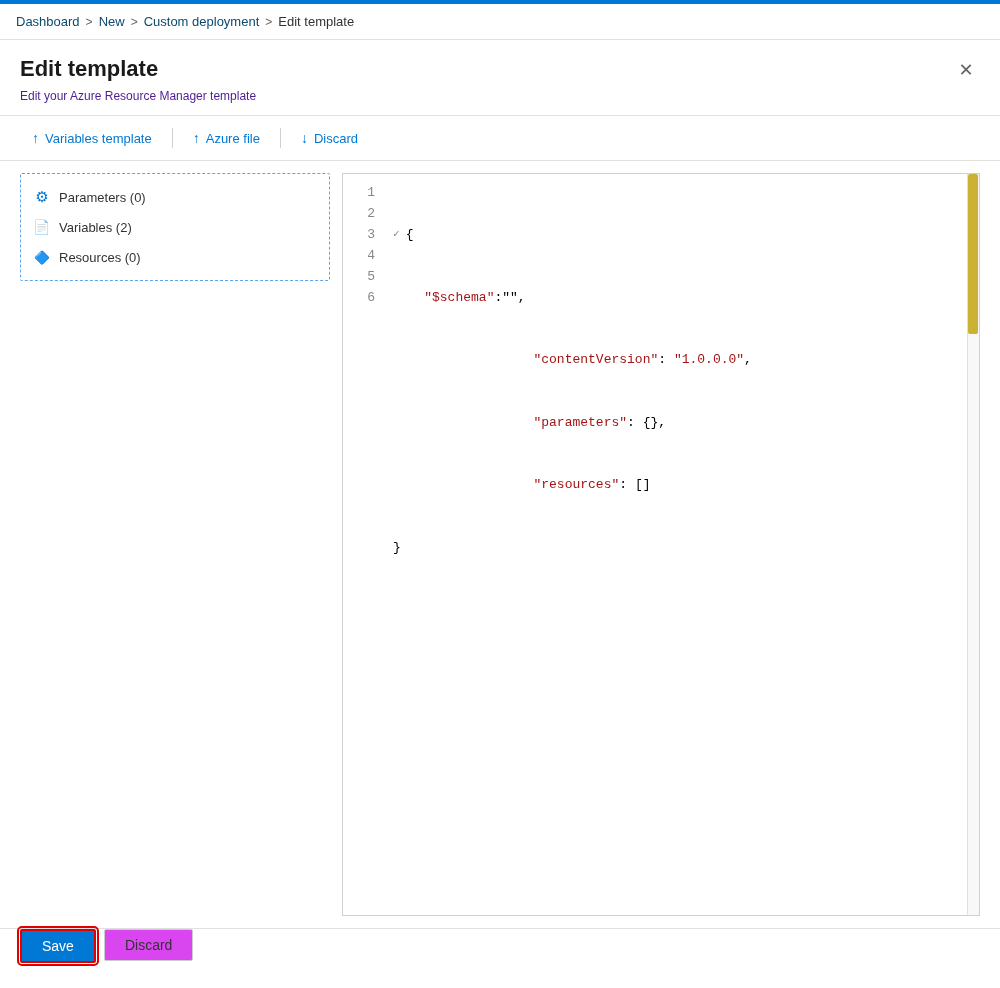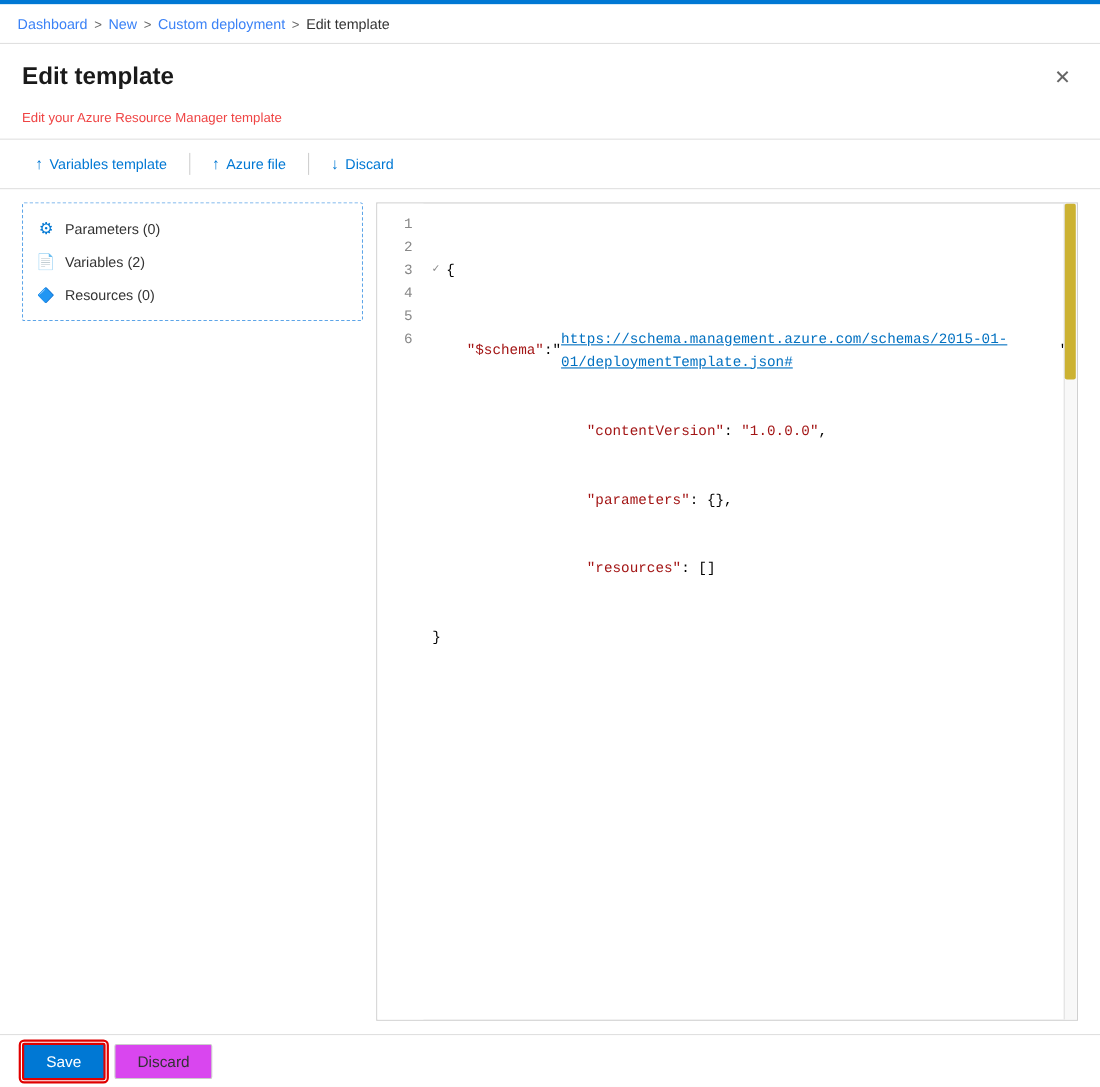--- a/index.html
+++ b/index.html
@@ -29,21 +29,21 @@
       align-items: center;
       padding: 0 16px;
     }
     .breadcrumb {
       display: flex;
       align-items: center;
       gap: 6px;
       font-size: 13px;
     }
     .breadcrumb a {
-      color: #3b82f6;
+      color: #0c4a6e;
       text-decoration: none;
       cursor: pointer;
     }
     .breadcrumb-sep {
       color: #666;
       font-size: 12px;
     }
     .breadcrumb-current {
       color: #333;
     }
@@ -66,22 +66,22 @@
       align-items: flex-start;
     }
     .panel-title {
       font-size: 22px;
       font-weight: 600;
       color: #1a1a1a;
       line-height: 1.2;
     }
     .panel-subtitle {
       font-size: 12px;
-      color: #ef4444;
-      margin-top: 18px;
+      color: #4c1d95;
+      margin-top: 7px;
     }
     .close-btn {
       width: 28px;
       height: 28px;
       border: none;
       background: transparent;
       cursor: pointer;
       font-size: 18px;
       color: #666;
       display: flex;
@@ -246,24 +246,24 @@
 
     
     .json-brace { color: #000; }
     .json-key { color: #a31515; }
     .json-link { color: #0070c0; text-decoration: underline; }
     .json-value-string { color: #a31515; }
     .json-punct { color: #000; }
 
     
     .bottom-bar {
-      height: 48px;
+      height: 60px;
       border-top: 1px solid #e0e0e0;
       display: flex;
-      align-items: center;
+      align-items: flex-start;
       padding: 0 20px;
       gap: 8px;
       background: #fff;
     }
     .btn-save {
       padding: 7px 20px;
       background: #0078d4;
       color: #fff;
       border: 2px solid #e00000;
       border-radius: 2px;
@@ -363,21 +363,21 @@
             <span>4</span>
             <span>5</span>
             <span>6</span>
           </div>
 
           <div class="editor-lines">
             <div class="code-line">
               <span style="color:#888;margin-right:6px;font-size:11px;">✓</span><span class="json-brace">{</span>
             </div>
             <div class="code-line" style="white-space:normal;height:auto;min-height:21px;">
-              &nbsp;&nbsp;&nbsp;&nbsp;<span class="json-key">"$schema"</span><span class="json-punct">: </span><span class="json-punct">"</span><a class="json-link" href="#" style="color:#0070c0;">https://schema.management.azure.com/schemas/2015-01-01/deploymentTemplate.json#</a><span class="json-punct">",</span>
+              &nbsp;&nbsp;&nbsp;&nbsp;<span class="json-key">"$schema"</span><span class="json-punct">: </span><span class="json-punct">"</span><span class="json-punct">",</span>
             </div>
             <div class="code-line">
               &nbsp;&nbsp;&nbsp;&nbsp;<span class="json-key">"contentVersion"</span><span class="json-punct">: </span><span class="json-value-string">"1.0.0.0"</span><span class="json-punct">,</span>
             </div>
             <div class="code-line">
               &nbsp;&nbsp;&nbsp;&nbsp;<span class="json-key">"parameters"</span><span class="json-punct">: </span><span class="json-brace">{}</span><span class="json-punct">,</span>
             </div>
             <div class="code-line">
               &nbsp;&nbsp;&nbsp;&nbsp;<span class="json-key">"resources"</span><span class="json-punct">: </span><span class="json-brace">[]</span>
             </div>

